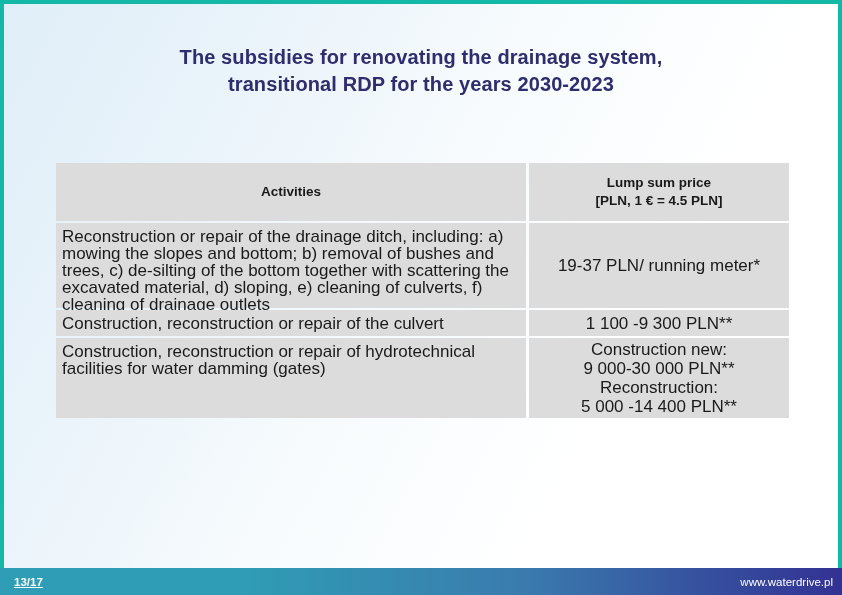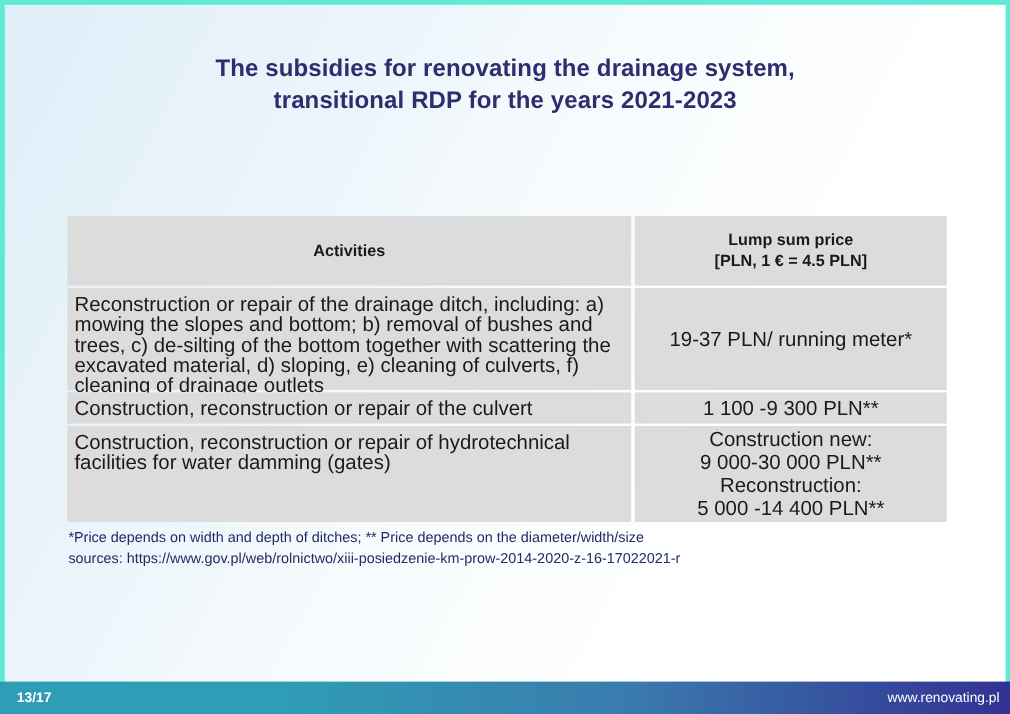--- a/index.html
+++ b/index.html
@@ -6,40 +6,40 @@
   body{
     width:842px;height:595px;
     font-family:"Liberation Sans", sans-serif;
     background:#ffffff;
     position:relative;
     overflow:hidden;
   }
   .slide{
     position:absolute;inset:0;
     width:842px;height:595px;
-    background:#5eead4;
+    background:#14b8a6;
   }
   .canvas{
     position:absolute;
     left:4px;top:4px;right:4px;bottom:0;
     background:linear-gradient(118deg,#dfeef8 0%,#e9f3fa 22%,#f7fbfd 48%,#ffffff 72%,#ffffff 100%);
   }
   .title{
     position:absolute;
     left:0;right:0;top:44px;
     text-align:center;
     color:#2e2d6e;
     font-weight:bold;
     font-size:20px;
     line-height:27px;
     letter-spacing:0.1px;
   }
   .price-table{
     position:absolute;
-    left:56px;top:180px;
+    left:56px;top:163px;
     display:grid;
     grid-template-columns:470px 260px;
     grid-template-rows:58px 85px 26px 80px;
     column-gap:3px;
     row-gap:2px;
   }
   .cell{
     background:#dcdcdc;
     color:#1a1a1a;
     font-size:17px;
@@ -79,37 +79,38 @@
     background:linear-gradient(90deg,#2f9db5 0%,#2f9db5 28%,#3a7bae 62%,#333193 100%);
     display:flex;
     align-items:center;
     justify-content:space-between;
     color:#ffffff;
   }
   .page-num{
     margin-left:14px;
     font-size:11.5px;
     font-weight:bold;
+    text-decoration:underline;
   }
   .website{
     margin-right:9px;
     font-size:11.5px;
     color:#ffffff;
     text-decoration:none;
   }
 </style>
 </head>
 <body>
 
 <div class="slide">
   <div class="canvas"></div>
 
   <div class="title">
     <div>The subsidies for renovating the drainage system,</div>
-    <div>transitional RDP for the years 2021-2023</div>
+    <div>transitional RDP for the years 2030-2023</div>
   </div>
 
   <div class="price-table">
 
     <div class="cell header">Activities</div>
     <div class="cell header">
       <div>
         <div>Lump sum price</div>
         <div>[PLN, 1 € = 4.5 PLN]</div>
       </div>
@@ -125,22 +126,18 @@
     <div class="cell price">
       <div>
         <div>Construction new:</div>
         <div>9 000-30 000 PLN**</div>
         <div>Reconstruction:</div>
         <div>5 000 -14 400 PLN**</div>
       </div>
     </div>
   </div>
 
-  <div class="footnote">
-    <div>*Price depends on width and depth of ditches; ** Price depends on the diameter/width/size</div>
-    <div><span>sources: </span><a href="#">https://www.gov.pl/web/rolnictwo/xiii-posiedzenie-km-prow-2014-2020-z-16-17022021-r</a></div>
-  </div>
 
   <div class="footer-bar">
     <span class="page-num">13/17</span>
-    <a href="#" class="website">www.renovating.pl</a>
+    <a href="#" class="website">www.waterdrive.pl</a>
   </div>
 </div>
 
 </body></html>

